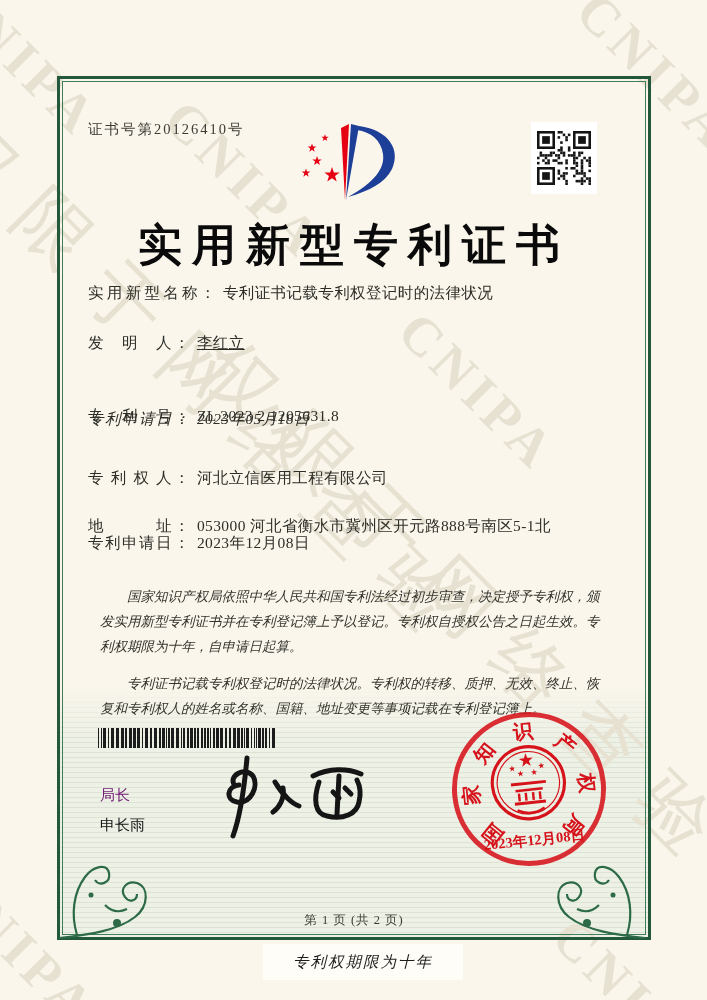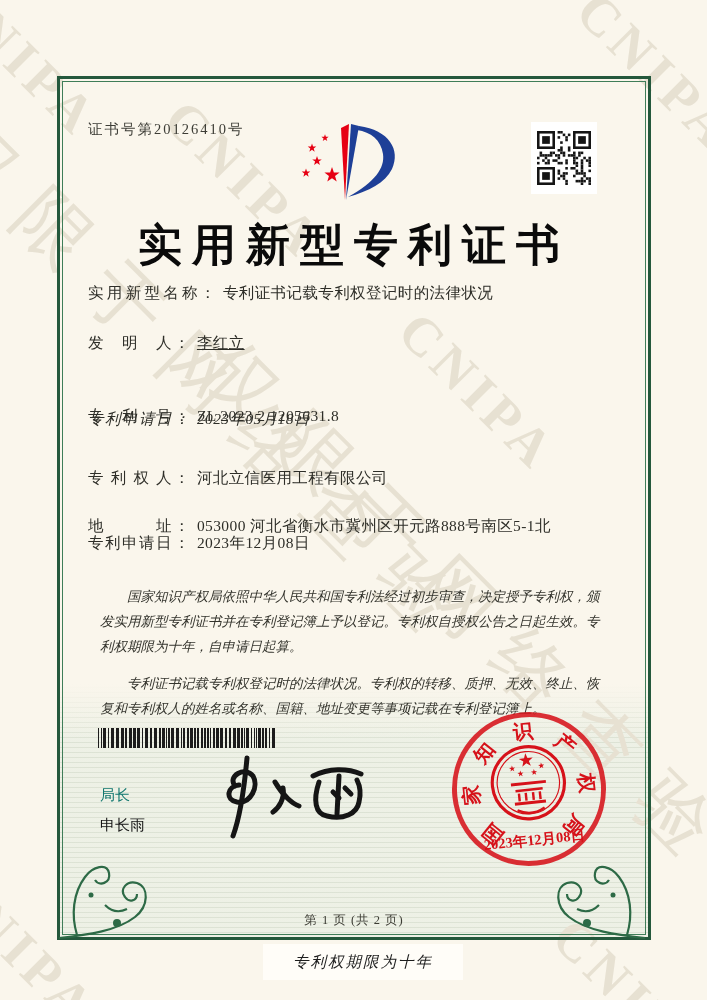--- a/index.html
+++ b/index.html
@@ -43,21 +43,21 @@
   .f-label.w6{width:110px;}
   .f-colon{display:inline-block;margin:0 7px 0 2px;}
   .pair2{position:absolute;left:282px;top:0;}
   
   .paras{left:88px;top:572px;width:536px;font-size:13.5px;line-height:25px;
     color:#33332c;font-style:italic;}
   .paras p{margin:12px;text-indent:2em;}
   
   .barcode{left:98px;top:728px;width:180px;height:20px;}
   .signer-title{left:100px;top:786px;font-family:"Liberation Sans","DejaVu Sans",sans-serif;
-    font-size:15px;color:#0f766e;}
+    font-size:15px;color:#701a75;}
   .signer-name{left:100px;top:816px;font-family:"Liberation Sans","DejaVu Sans",sans-serif;
     font-size:15px;color:#121212;}
   .signature{left:205px;top:752px;z-index:4;}
   .seal{
     left:452px;top:712px;width:154px;height:154px;z-index:4;box-sizing:border-box;
     border:5px solid rgba(214,18,26,.88);border-radius:50%;transform:rotate(-6deg);
   }
   .seal-ring-text span{
     position:absolute;left:50%;top:50%;width:24px;height:24px;margin:-12px;
     display:flex;align-items:center;justify-content:center;

